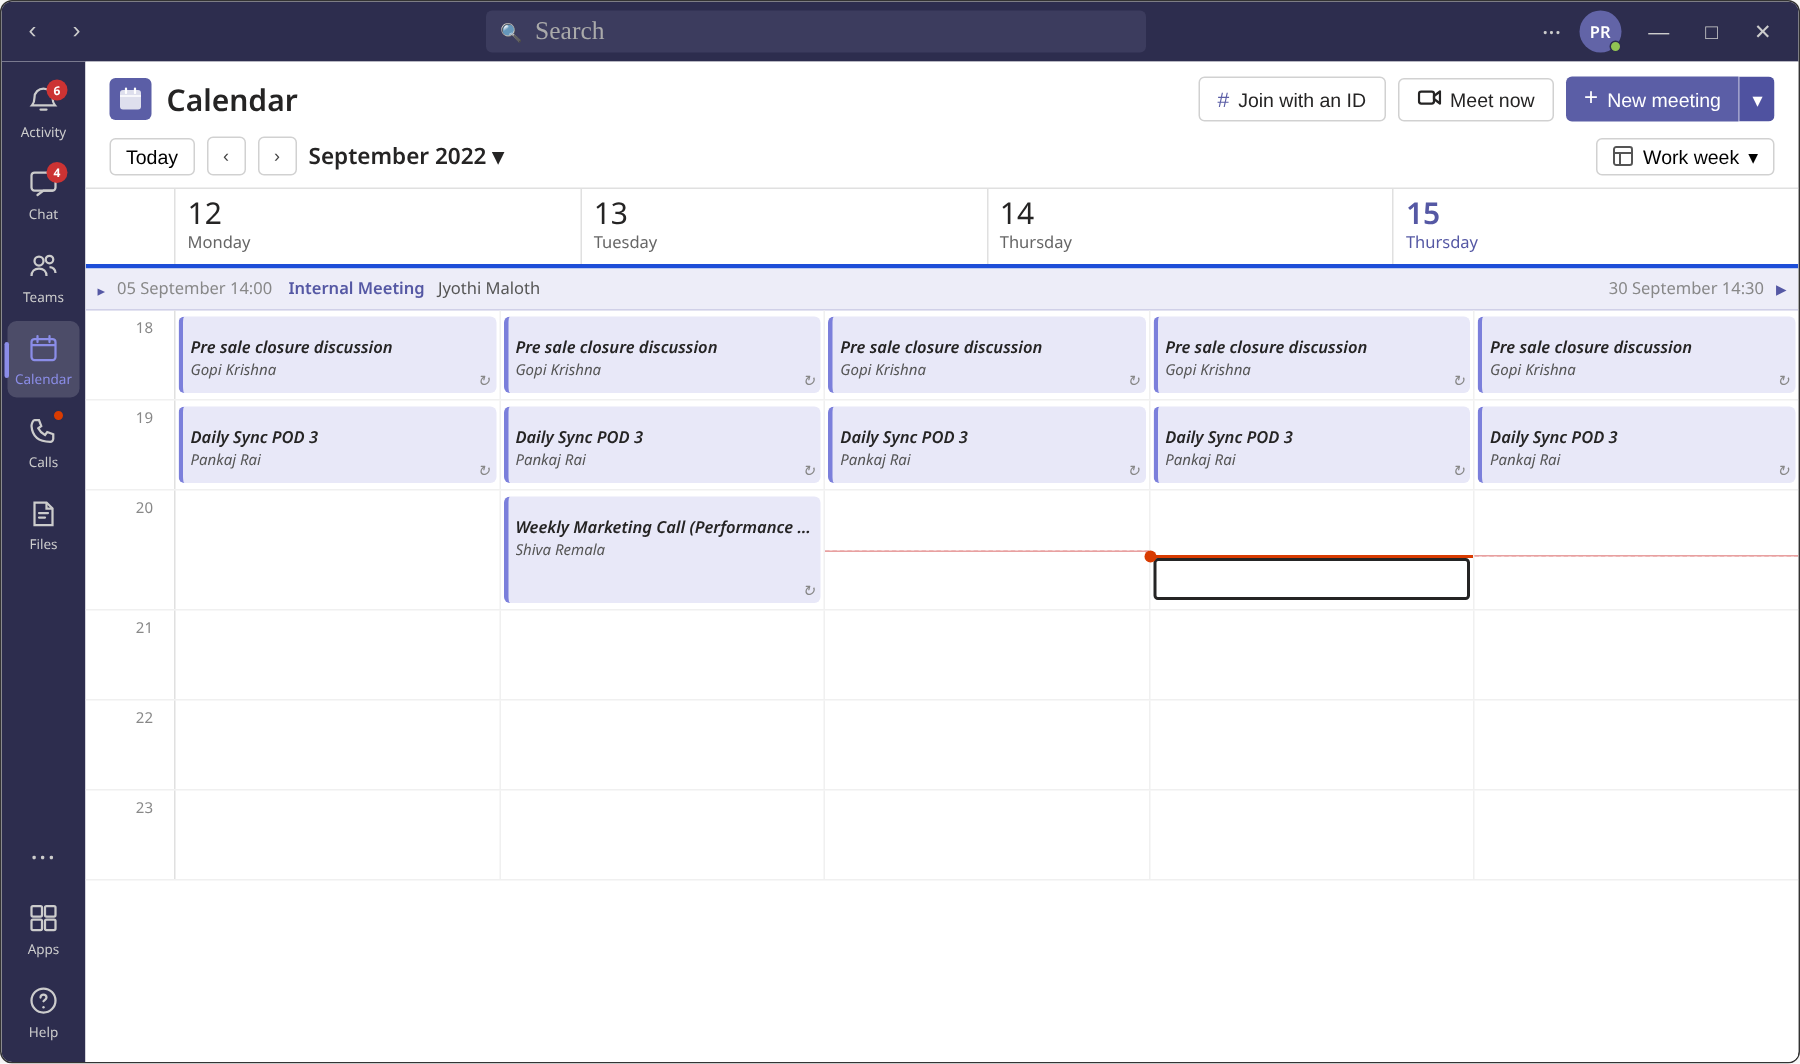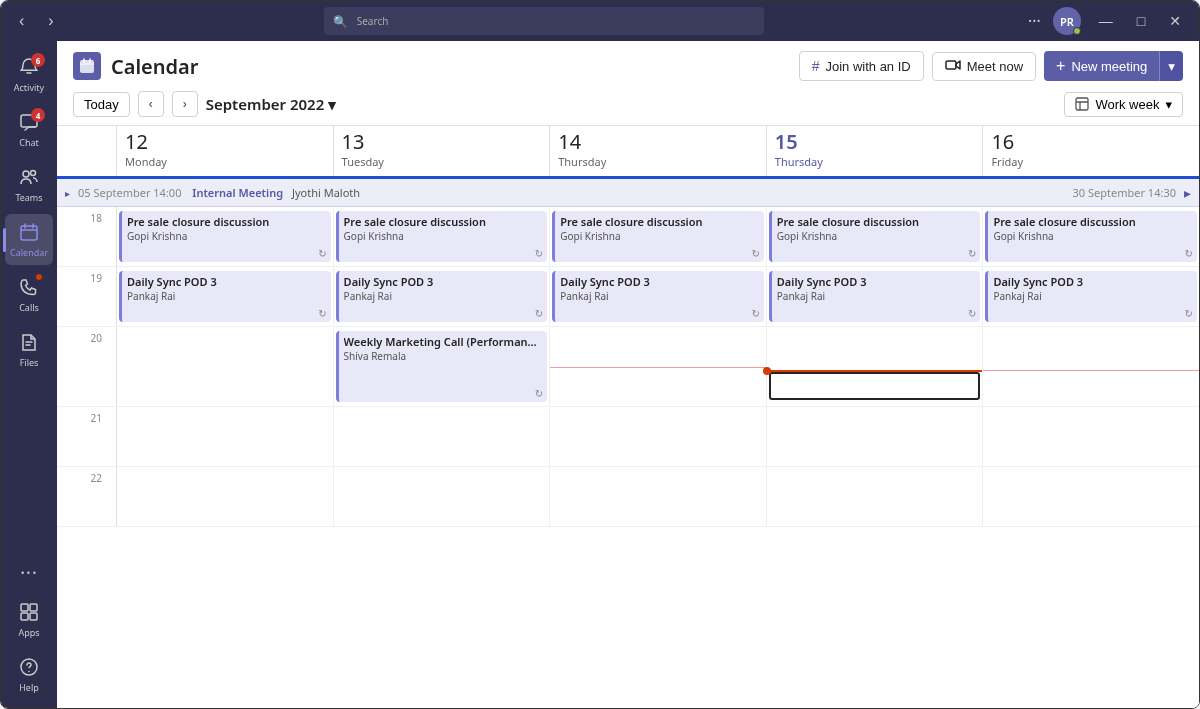--- a/index.html
+++ b/index.html
@@ -371,24 +371,25 @@
       position: relative;
     }
     .time-cell:last-child { border-right: none; }
 
     
     .event-block {
       position: absolute;
       left: 2px;
       right: 2px;
       border-radius: 4px;
-      padding: 3px 5px;
+      padding: 13px 5px;
       font-size: 11px;
       cursor: pointer;
       overflow: hidden;
+      font-style: italic;
     }
     .event-purple {
       background: #e8e8f8;
       border-left: 3px solid #7b7fdb;
       color: #252424;
     }
     .event-title {
       font-weight: 600;
       white-space: nowrap;
       overflow: hidden;
@@ -426,21 +427,21 @@
 <div class="app-window">
 
   <div class="title-bar">
     <div style="display:flex;gap:12px;align-items:center;">
       <button class="wc-btn" style="font-size:16px;color:#ccc;">‹</button>
       <button class="wc-btn" style="font-size:16px;color:#ccc;">›</button>
     </div>
     <div class="title-bar-search">
       <div class="search-box">
         <span style="color:#aaa;font-size:12px;">🔍</span>
-        <span style="color:#aaa;font-size:10px;">Search</span>
+        <span style="color:#aaa;font-size:17px;font-family:Liberation Serif, serif;">Search</span>
       </div>
     </div>
     <div class="title-bar-controls">
       <span class="title-bar-dots">···</span>
       <div class="avatar-circle">
         <span>PR</span>
         <div class="avatar-status"></div>
       </div>
       <button class="wc-btn">—</button>
       <button class="wc-btn">□</button>
@@ -622,24 +623,20 @@
             <div class="day-name">Tuesday</div>
           </div>
           <div class="day-header">
             <div class="day-num">14</div>
             <div class="day-name">Thursday</div>
           </div>
           <div class="day-header">
             <div class="day-num today">15</div>
             <div class="day-name today">Thursday</div>
           </div>
-          <div class="day-header">
-            <div class="day-num">16</div>
-            <div class="day-name">Friday</div>
-          </div>
         </div>
 
         <div class="cal-all-day-banner">
           <span class="expand-arrow">▸</span>
           <span style="flex:1;">
             <span style="color:#888;font-size:11px;">05 September 14:00</span>
             <span style="font-weight:600;margin-left:8px;">Internal Meeting</span>
             <span style="margin-left:6px;color:#555;">Jyothi Maloth</span>
           </span>
           <span style="color:#888;font-size:11px;">30 September 14:30</span>
@@ -779,18 +776,28 @@
             <div class="time-label">22</div>
             <div class="time-cells">
               <div class="time-cell"></div>
               <div class="time-cell"></div>
               <div class="time-cell"></div>
               <div class="time-cell"></div>
               <div class="time-cell"></div>
             </div>
           </div>
 
+          <div class="time-row">
+            <div class="time-label">23</div>
+            <div class="time-cells">
+              <div class="time-cell"></div>
+              <div class="time-cell"></div>
+              <div class="time-cell"></div>
+              <div class="time-cell"></div>
+              <div class="time-cell"></div>
+            </div>
+          </div>
 
         </div>
       </div>
     </div>
   </div>
 </div>
 
 </body></html>

